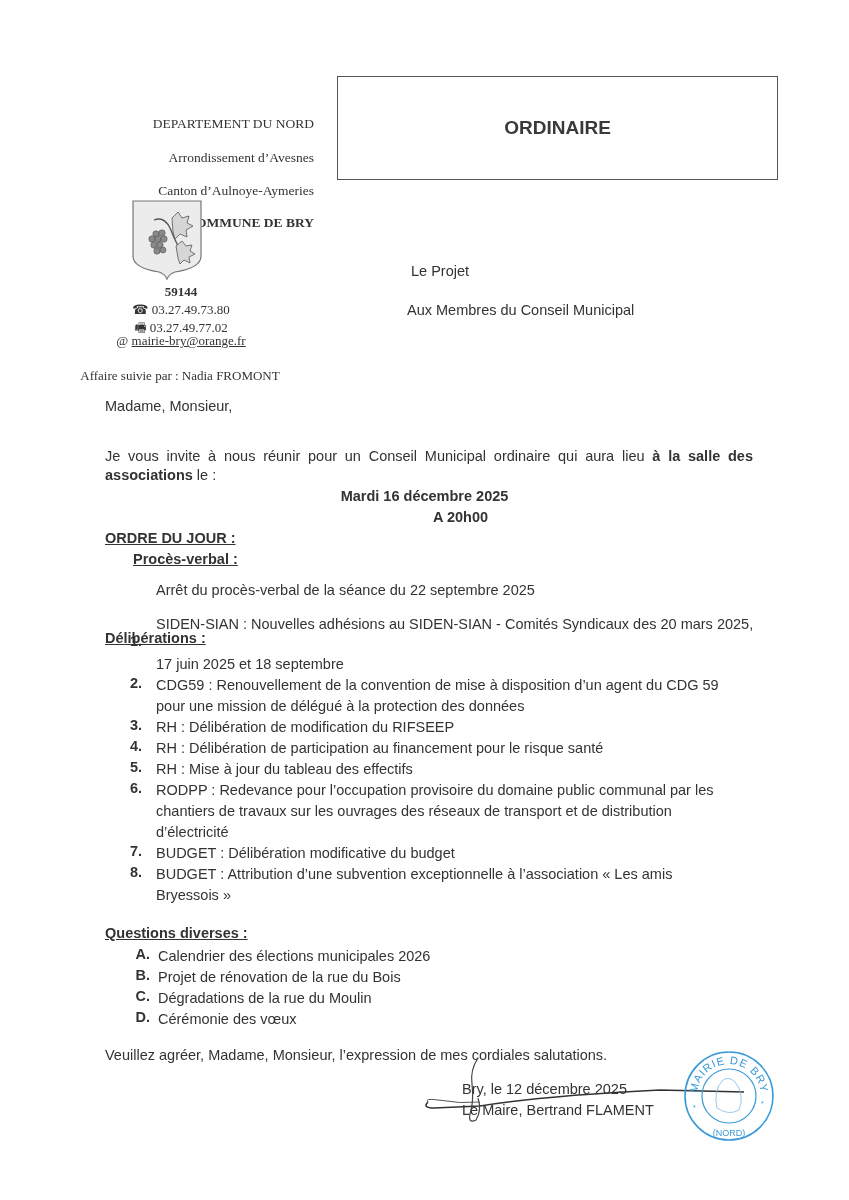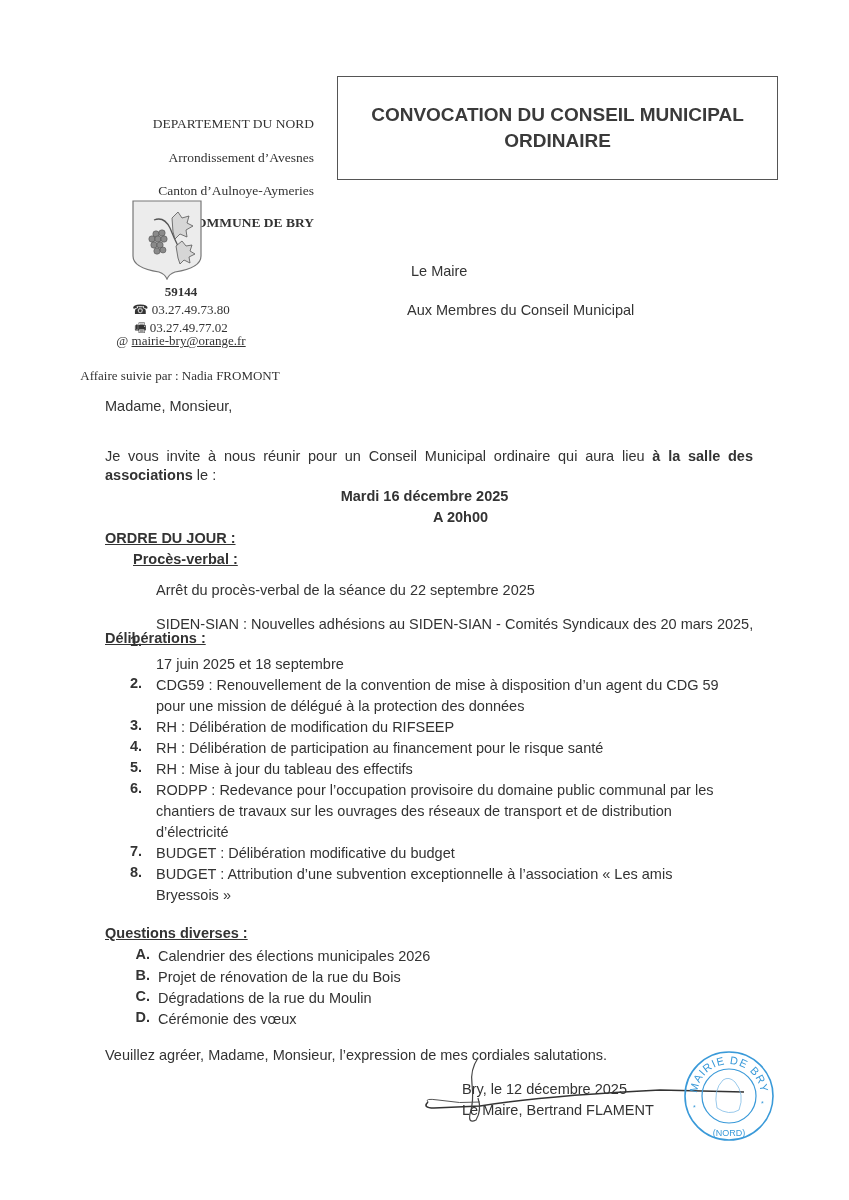--- a/index.html
+++ b/index.html
@@ -68,26 +68,25 @@
   <span>03.27.49.77.02</span>
 </div>
 <div class="contact serif" style="top:333px;">
   <span>@</span>
   <u>mairie-bry@orange.fr</u>
 </div>
 <div class="contact serif" style="top:368px; left:30px; width:300px;">Affaire suivie par : Nadia FROMONT</div>
 
 <div class="titlebox">
   <div class="t">
-    <div>CONVOCATION DU CONSEIL MUNICIPAL</div>
     <div>ORDINAIRE</div>
   </div>
 </div>
 
-<div class="abs" style="left:411px; top:263px;">Le Maire</div>
+<div class="abs" style="left:411px; top:263px;">Le Projet</div>
 <div class="abs" style="left:407px; top:302px;">Aux Membres du Conseil Municipal</div>
 
 <div class="abs" style="left:105px; top:398px;">Madame, Monsieur,</div>
 <div class="abs" style="left:105px; top:446px; width:648px; white-space:normal; line-height:21px; text-align:justify; text-align-last:justify;">
   <span>Je vous invite à nous réunir pour un Conseil Municipal ordinaire qui aura lieu </span><span class="b">à la salle des</span>
 </div>
 <div class="abs" style="left:105px; top:467px;">
   <span class="b">associations</span><span> le :</span>
 </div>
 <div class="abs b center" style="top:488px;">Mardi 16 décembre 2025</div>

